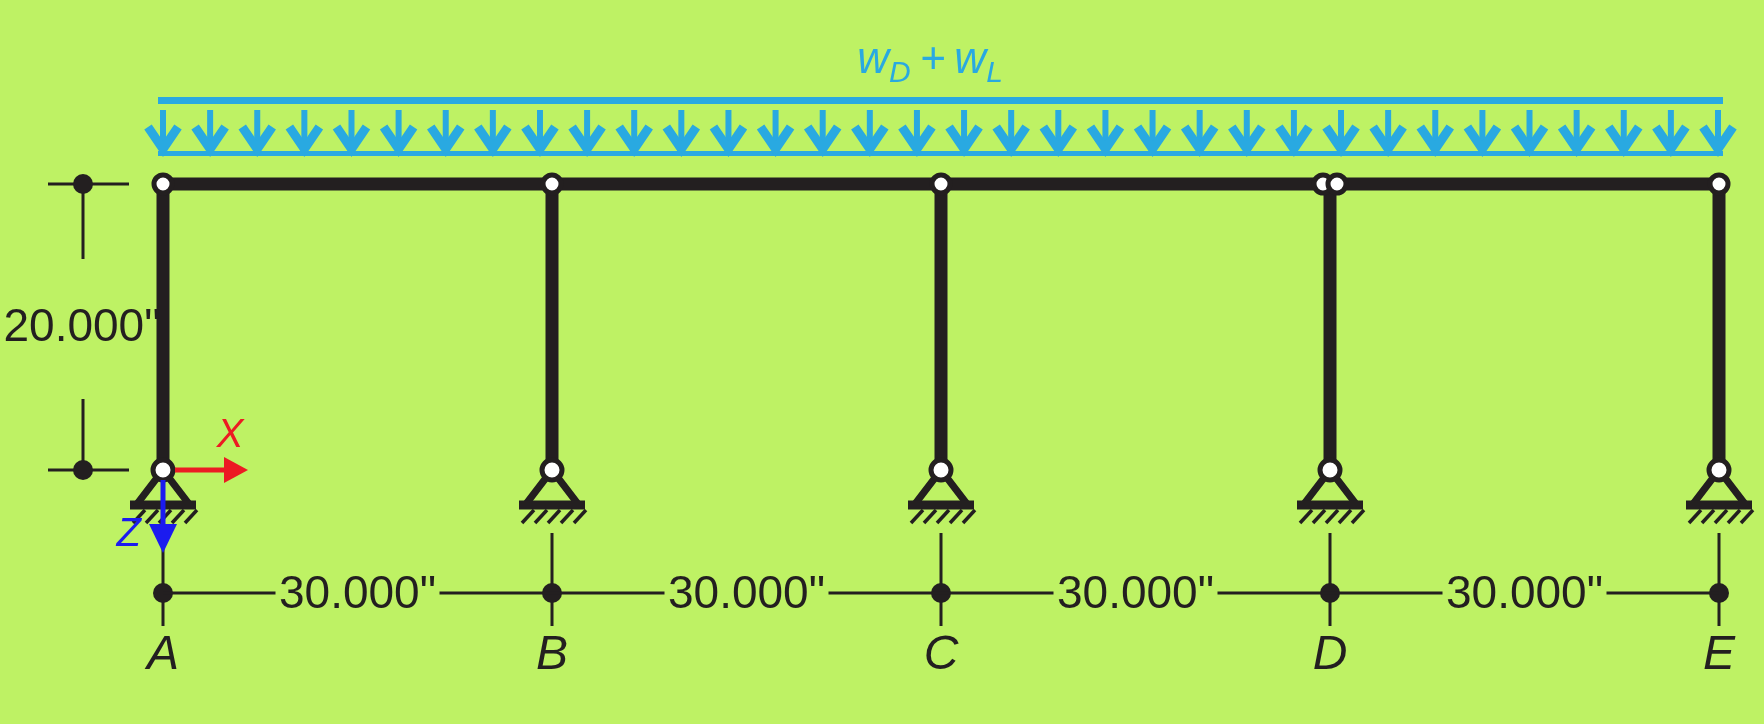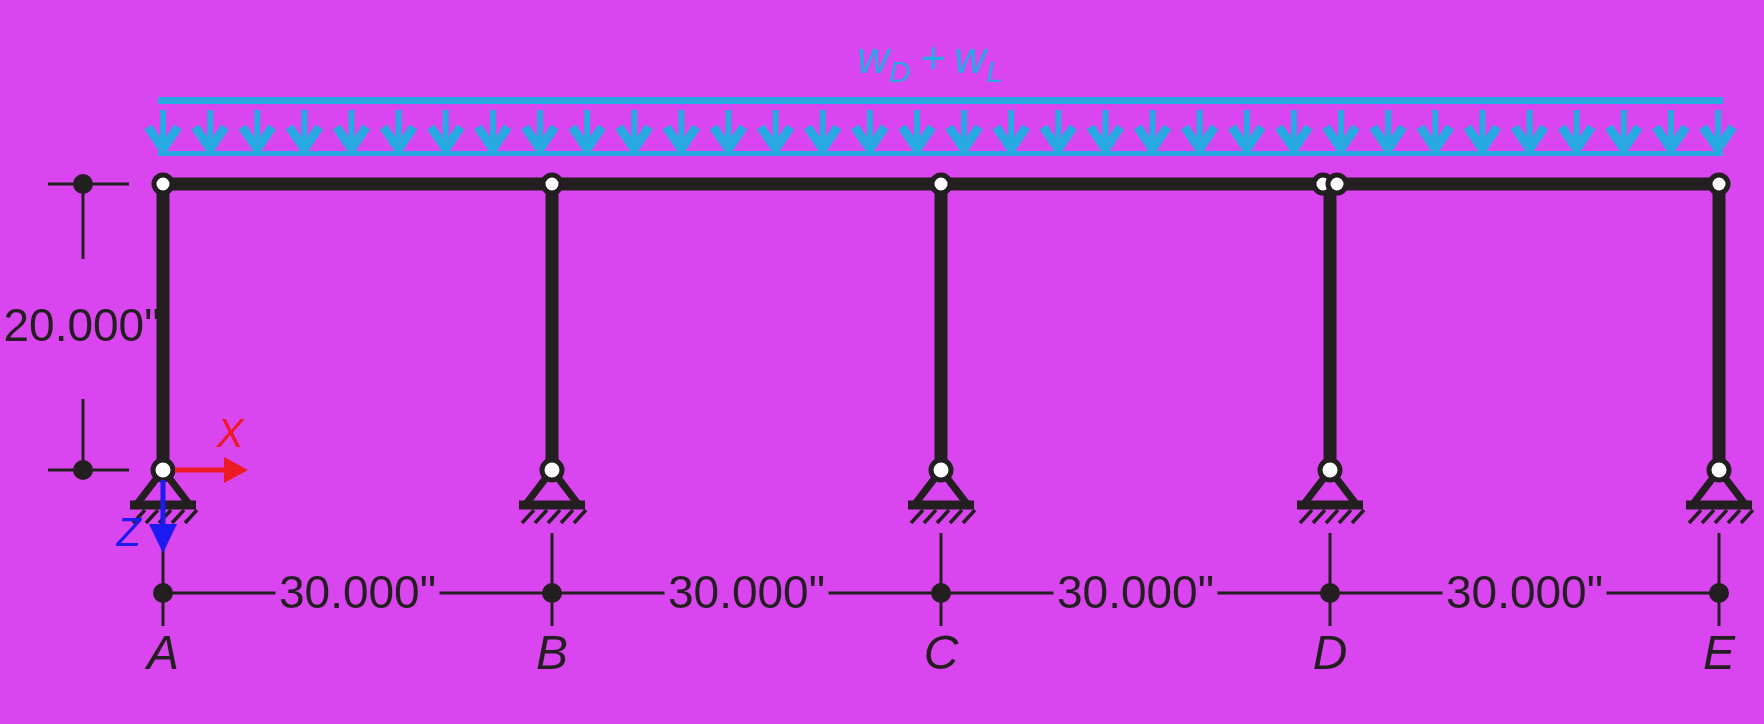--- a/index.html
+++ b/index.html
@@ -1,16 +1,16 @@
 <!DOCTYPE html>
 <html style="--structure: #231F20; --load: #29A9E1; --axis-x: #EC1B23; --axis-z: #1B1BEF;"><head>
 <meta charset="utf-8">
 <style>
   html,body{margin:0;padding:0;background:#ffffff;}
-  .canvas{position:relative;width:1764px;height:724px;background:#d946ef;overflow:hidden;}
+  .canvas{position:relative;width:1764px;height:724px;background:#bef264;overflow:hidden;}
   svg{position:absolute;left:0;top:0;}
   svg text{font-family:"Liberation Sans","DejaVu Sans",sans-serif;}
   .fill-structure{fill:var(--structure);}
   .fill-load{fill:var(--load);}
   .dim-text{fill:var(--structure);font-size:46px;}
   .station-text{fill:var(--structure);font-size:48px;font-style:italic;}
   .axis-text{font-size:40px;font-style:italic;}
   .load-text{fill:var(--load);font-size:44px;font-style:italic;}
 </style>
 </head>

